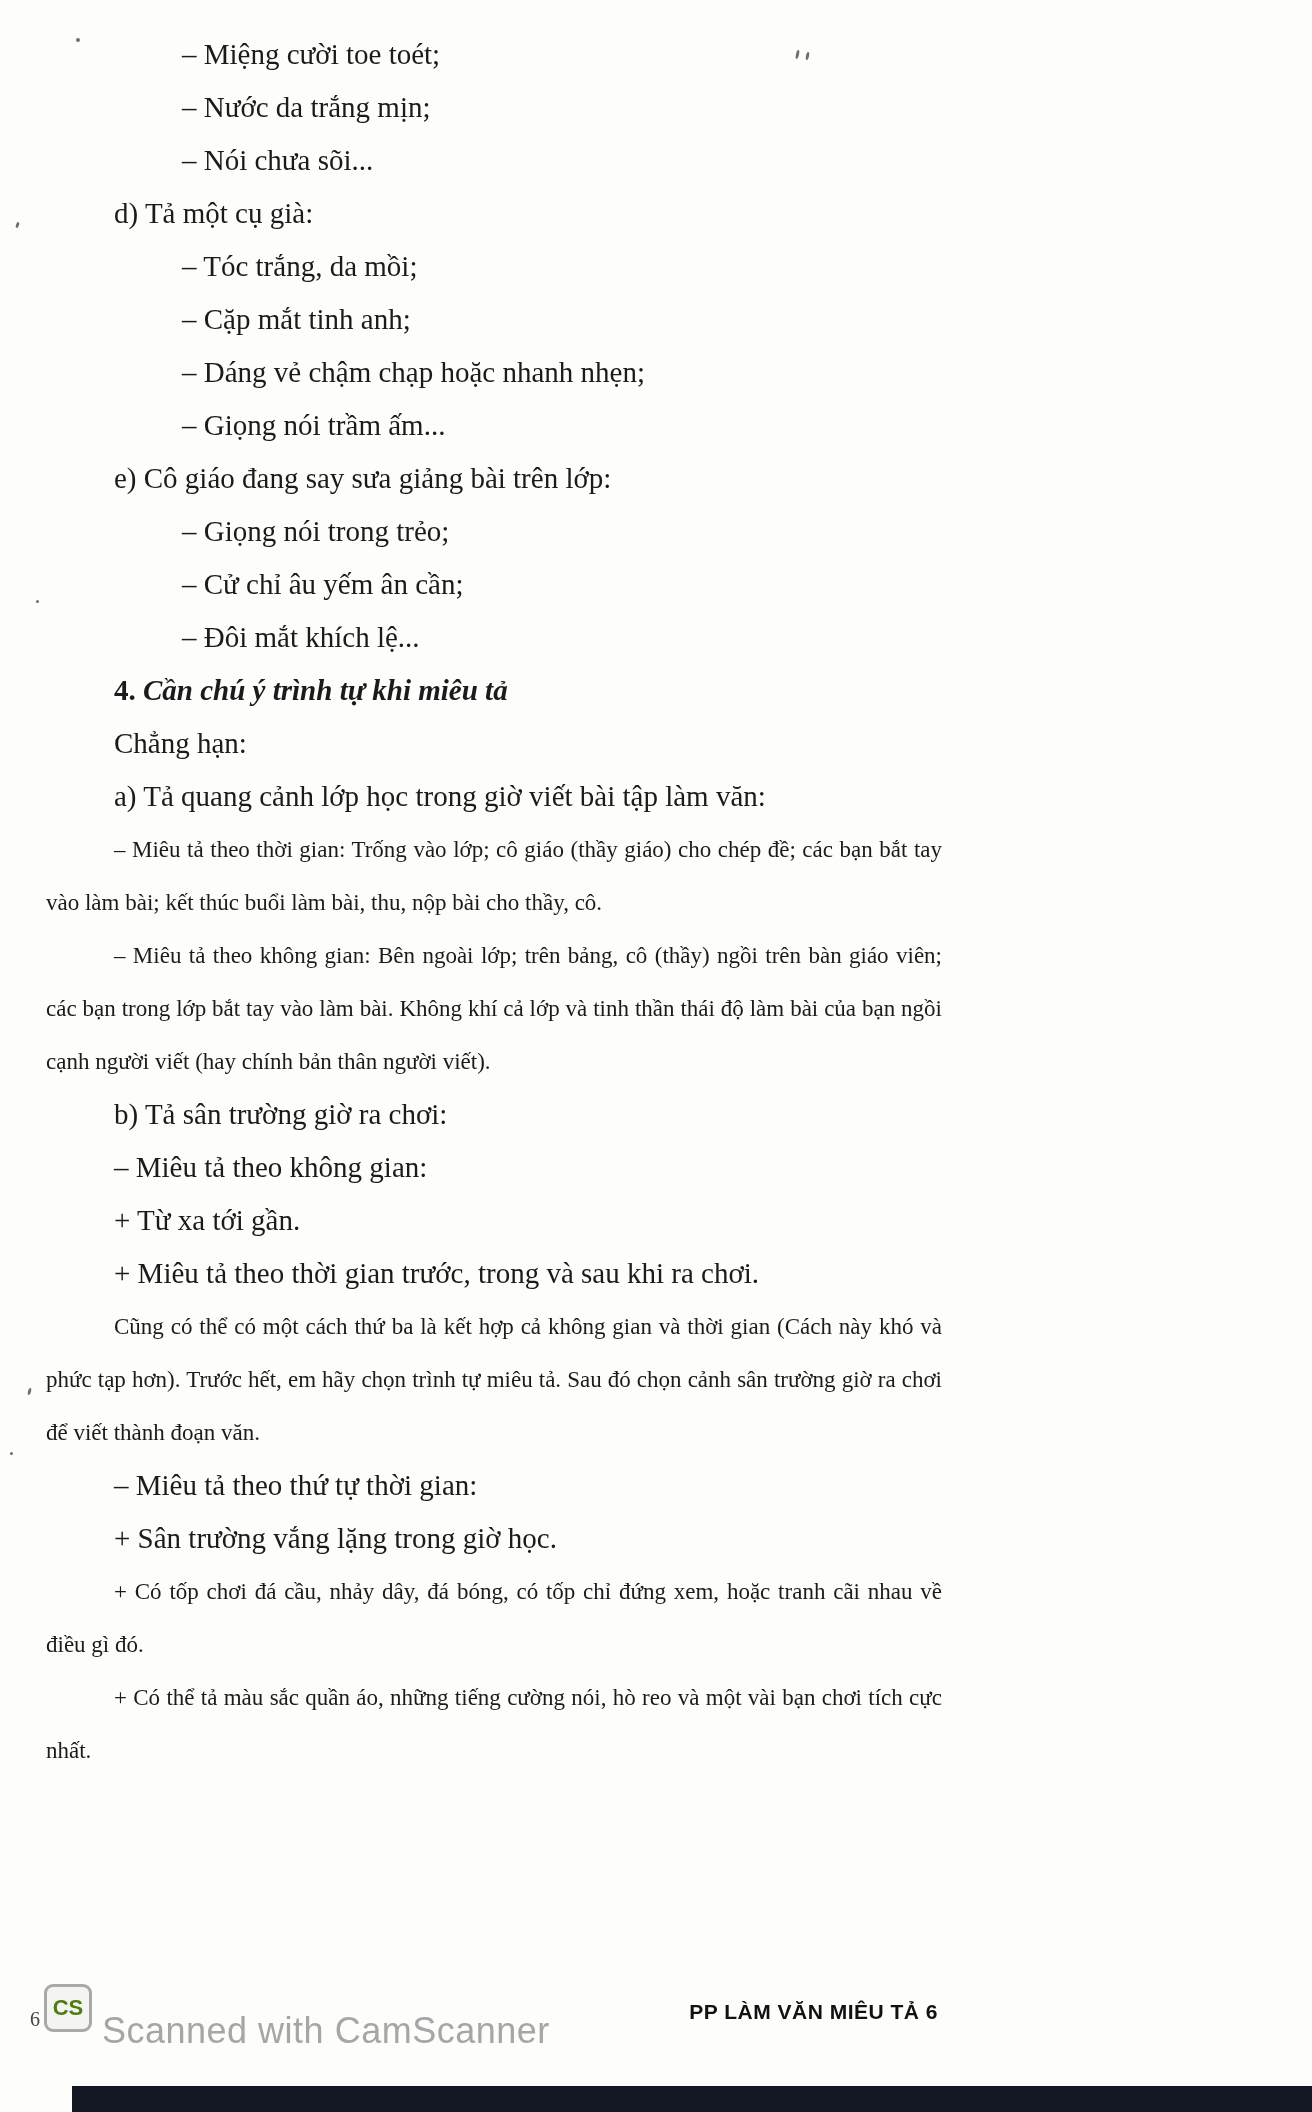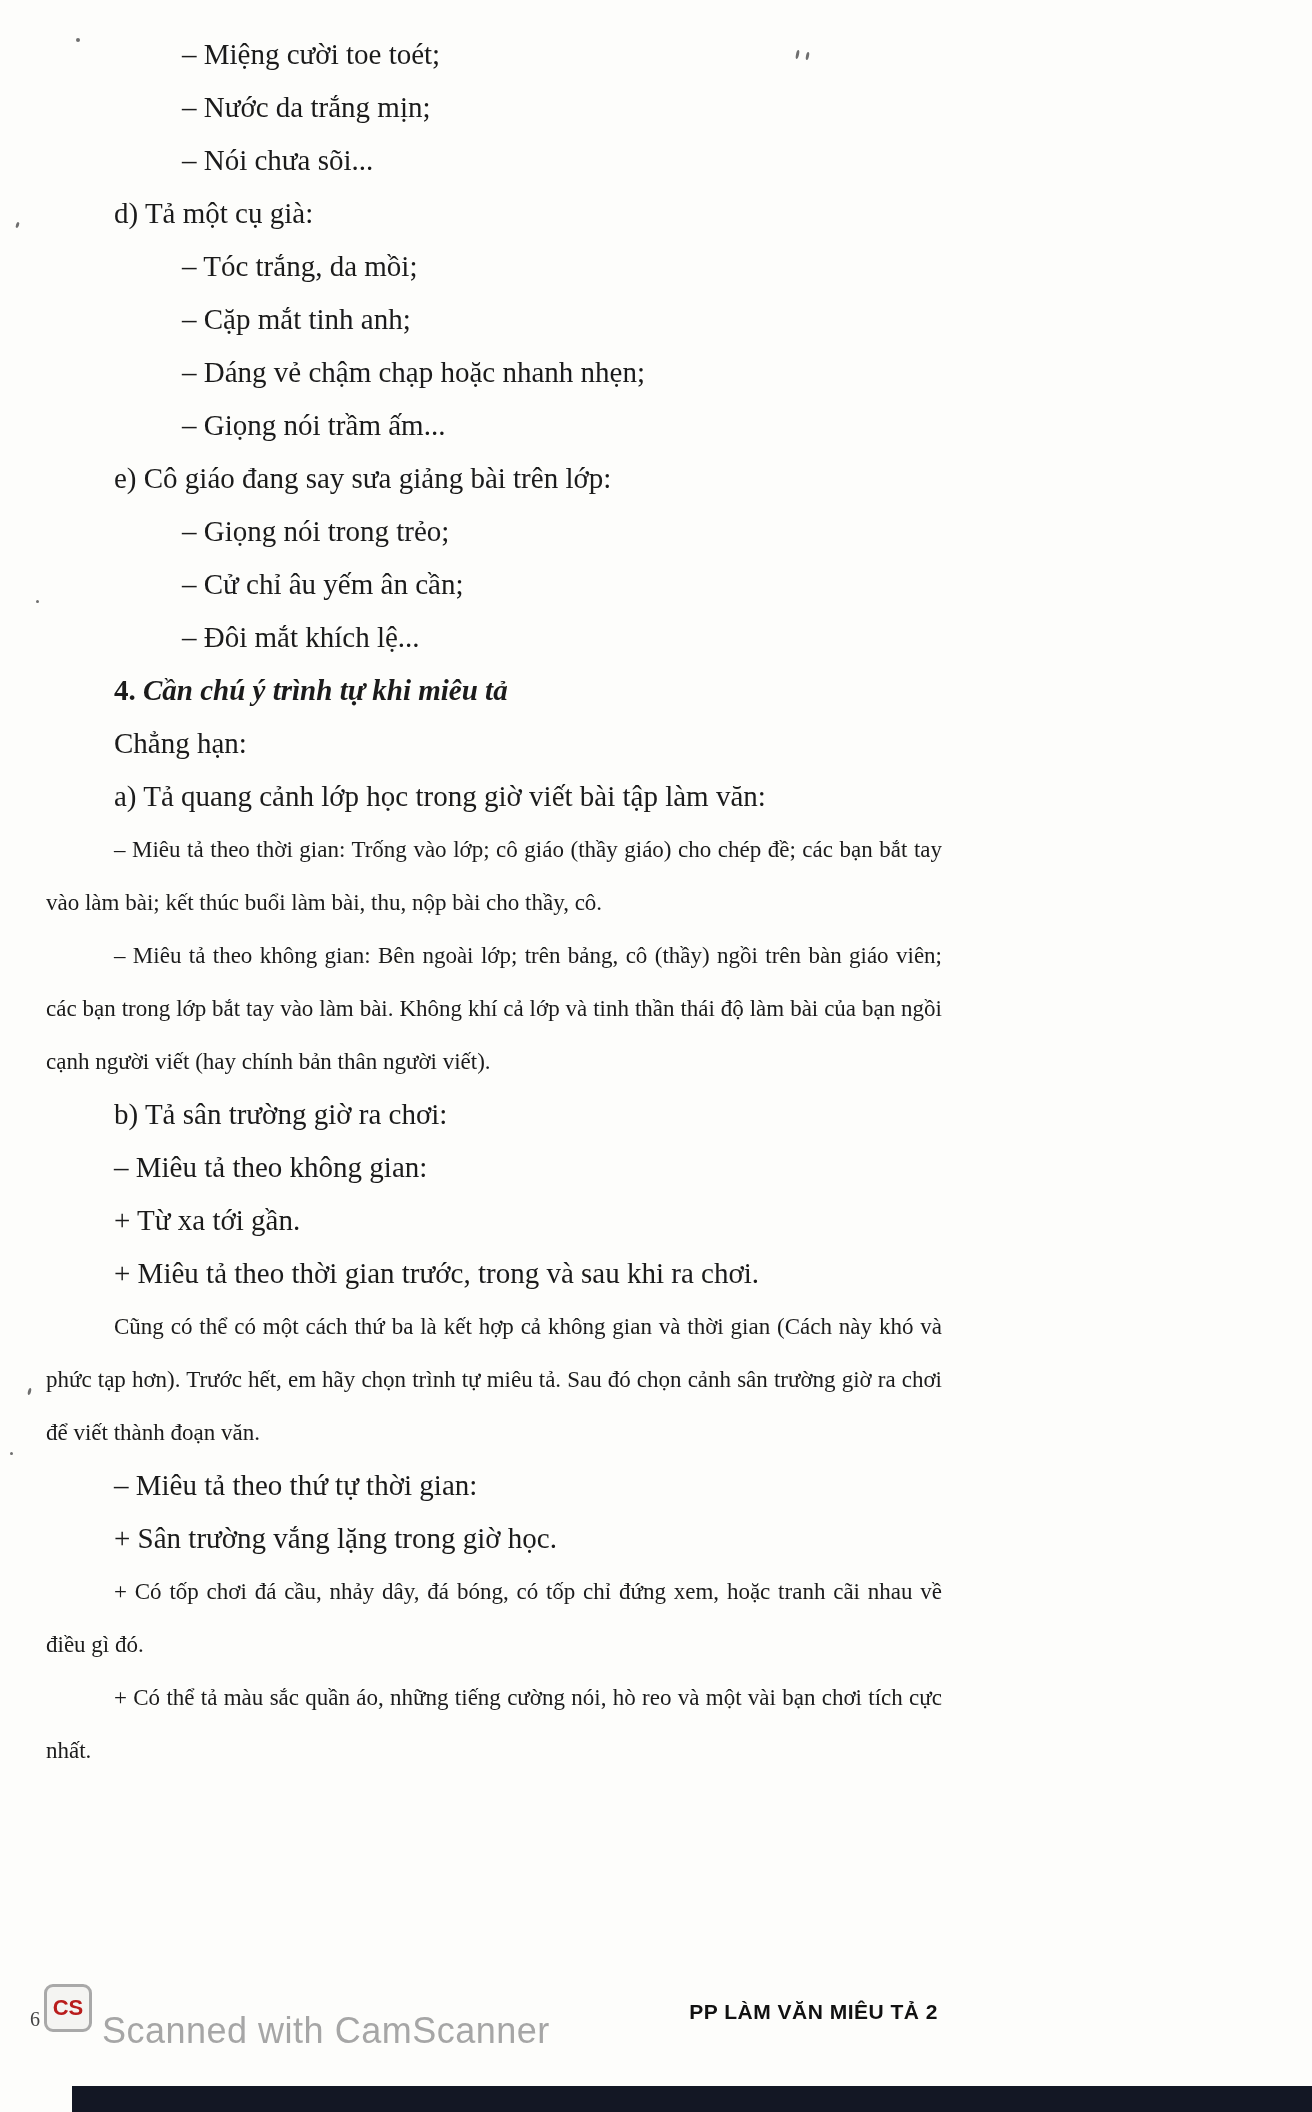--- a/index.html
+++ b/index.html
@@ -29,21 +29,21 @@
 
   
   .page-num{
     position:absolute;left:30px;top:2008px;
     font-size:20px;color:#444;
   }
   .cs-logo{
     position:absolute;left:44px;top:1984px;
     width:42px;height:42px;
     border:3px solid #a9a9a9;border-radius:9px;
-    color:#b91c1c;
+    color:#4d7c0f;
     font-family:"Liberation Sans",sans-serif;
     font-weight:700;font-size:22px;
     display:flex;align-items:center;justify-content:center;
     background:#f4f4f2;
   }
   .watermark{
     position:absolute;left:102px;top:1986px;
     font-family:"Liberation Sans",sans-serif;
     font-size:36px;font-weight:400;
     color:#a6a6a6;letter-spacing:0.5px;margin-top:24px;
@@ -100,21 +100,21 @@
     <div class="para"><span>+ Có tốp chơi đá cầu, nhảy dây, đá bóng, có tốp chỉ đứng xem, hoặc tranh cãi nhau về điều gì đó.</span></div>
     <div class="para"><span>+ Có thể tả màu sắc quần áo, những tiếng cường nói, hò reo và một vài bạn chơi tích cực nhất.</span></div>
   </div>
 
 <span class="page-num">6</span>
 
 <div class="cs-logo">CS</div>
 
 <span class="watermark">Scanned with CamScanner</span>
 
-<span class="book-label">PP LÀM VĂN MIÊU TẢ 2</span>
+<span class="book-label">PP LÀM VĂN MIÊU TẢ 6</span>
 
 <div class="bottom-bar"></div>
 
 <div class="speck sp1"></div>
 <div class="speck sp2"></div>
 <div class="speck sp3"></div>
 <div class="speck sp4"></div>
 <div class="speck sp5"></div>
 <div class="speck sp6"></div>
 <div class="speck sp7"></div>

